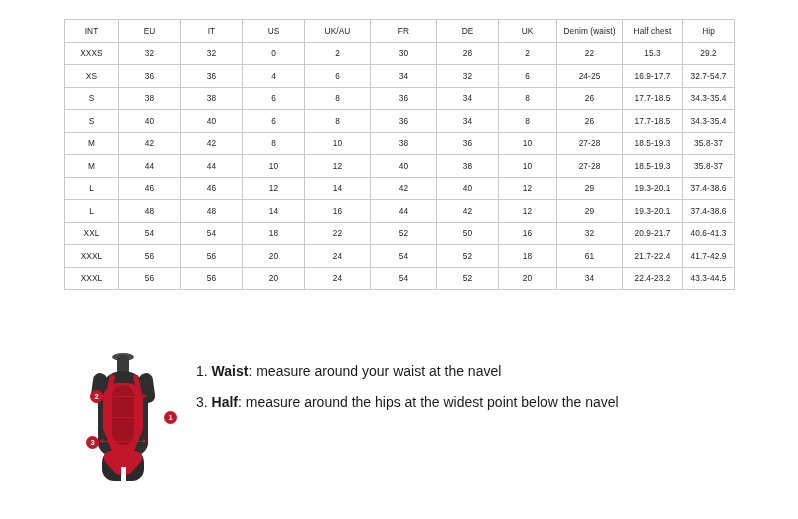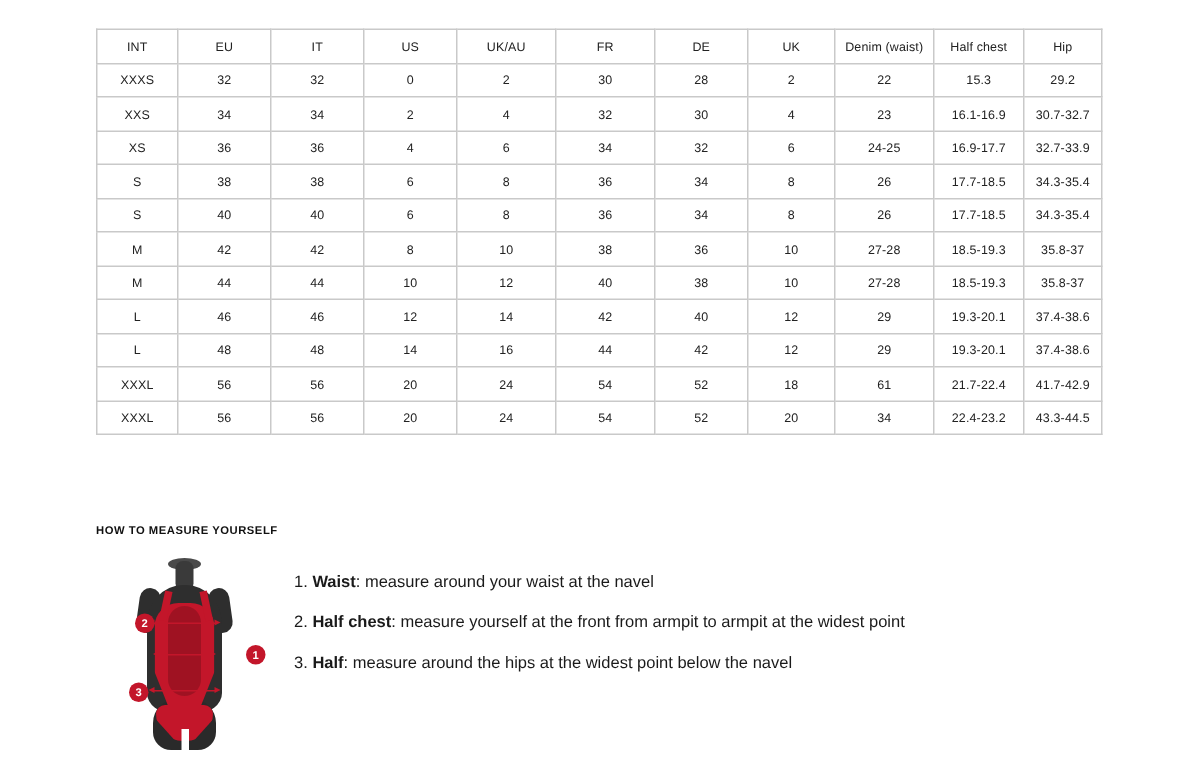--- a/index.html
+++ b/index.html
@@ -84,21 +84,21 @@
     position: relative;
     height: 135px;
     flex: 0 0 120px;
   }
   .notes-col {
     flex: 1 1 auto;
     padding-top: 14px;
     padding-left: 12px;
   }
   .note {
-    font-size: 11px;
+    font-size: 14px;
     color: #1a1a1a;
     margin-bottom: 14px;
     line-height: 1.2;
   }
   .note b { font-weight: bold; }
 
   
   .figure {
     position: absolute;
     left: 22px;
@@ -278,44 +278,31 @@
             <td>0</td>
             <td>2</td>
             <td>30</td>
             <td>28</td>
             <td>2</td>
             <td>22</td>
             <td>15.3</td>
             <td>29.2</td>
           </tr>
           <tr>
-            <td>XXS</td>
-            <td>34</td>
-            <td>34</td>
-            <td>2</td>
-            <td>4</td>
-            <td>32</td>
-            <td>30</td>
-            <td>4</td>
-            <td>23</td>
-            <td>16.1-16.9</td>
-            <td>30.7-32.7</td>
-          </tr>
-          <tr>
             <td>XS</td>
             <td>36</td>
             <td>36</td>
             <td>4</td>
             <td>6</td>
             <td>34</td>
             <td>32</td>
             <td>6</td>
             <td>24-25</td>
             <td>16.9-17.7</td>
-            <td>32.7-33.9</td>
+            <td>32.7-54.7</td>
           </tr>
           <tr>
             <td>S</td>
             <td>38</td>
             <td>38</td>
             <td>6</td>
             <td>8</td>
             <td>36</td>
             <td>34</td>
             <td>8</td>
@@ -382,20 +369,33 @@
             <td>14</td>
             <td>16</td>
             <td>44</td>
             <td>42</td>
             <td>12</td>
             <td>29</td>
             <td>19.3-20.1</td>
             <td>37.4-38.6</td>
           </tr>
           <tr>
+            <td>XXL</td>
+            <td>54</td>
+            <td>54</td>
+            <td>18</td>
+            <td>22</td>
+            <td>52</td>
+            <td>50</td>
+            <td>16</td>
+            <td>32</td>
+            <td>20.9-21.7</td>
+            <td>40.6-41.3</td>
+          </tr>
+          <tr>
             <td>XXXL</td>
             <td>56</td>
             <td>56</td>
             <td>20</td>
             <td>24</td>
             <td>54</td>
             <td>52</td>
             <td>18</td>
             <td>61</td>
             <td>21.7-22.4</td>
@@ -412,21 +412,20 @@
             <td>20</td>
             <td>34</td>
             <td>22.4-23.2</td>
             <td>43.3-44.5</td>
           </tr>
         </tbody>
     </table>
   </div>
 
   <div class="measure-section">
-    <div class="measure-title">HOW TO MEASURE YOURSELF</div>
     <div class="measure-body">
 
       <div class="figure-col">
         <div class="figure">
           <div class="neck-top"></div>
           <div class="neck"></div>
           <div class="shoulder-l"></div>
           <div class="shoulder-r"></div>
           <div class="torso"></div>
           <div class="hips"></div>
@@ -442,20 +441,19 @@
           <div class="m-line line-hips"></div>
 
           <div class="bullet b1">1</div>
           <div class="bullet b2">2</div>
           <div class="bullet b3">3</div>
         </div>
       </div>
 
       <div class="notes-col" id="notes-col">
           <div class="note"><span>1.</span> <b>Waist</b><span>: measure around your waist at the navel</span></div>
-          <div class="note"><span>2.</span> <b>Half chest</b><span>: measure yourself at the front from armpit to armpit at the widest point</span></div>
           <div class="note"><span>3.</span> <b>Half</b><span>: measure around the hips at the widest point below the navel</span></div>
         </div>
 
     </div>
   </div>
 
 </div>
 
 </body></html>

